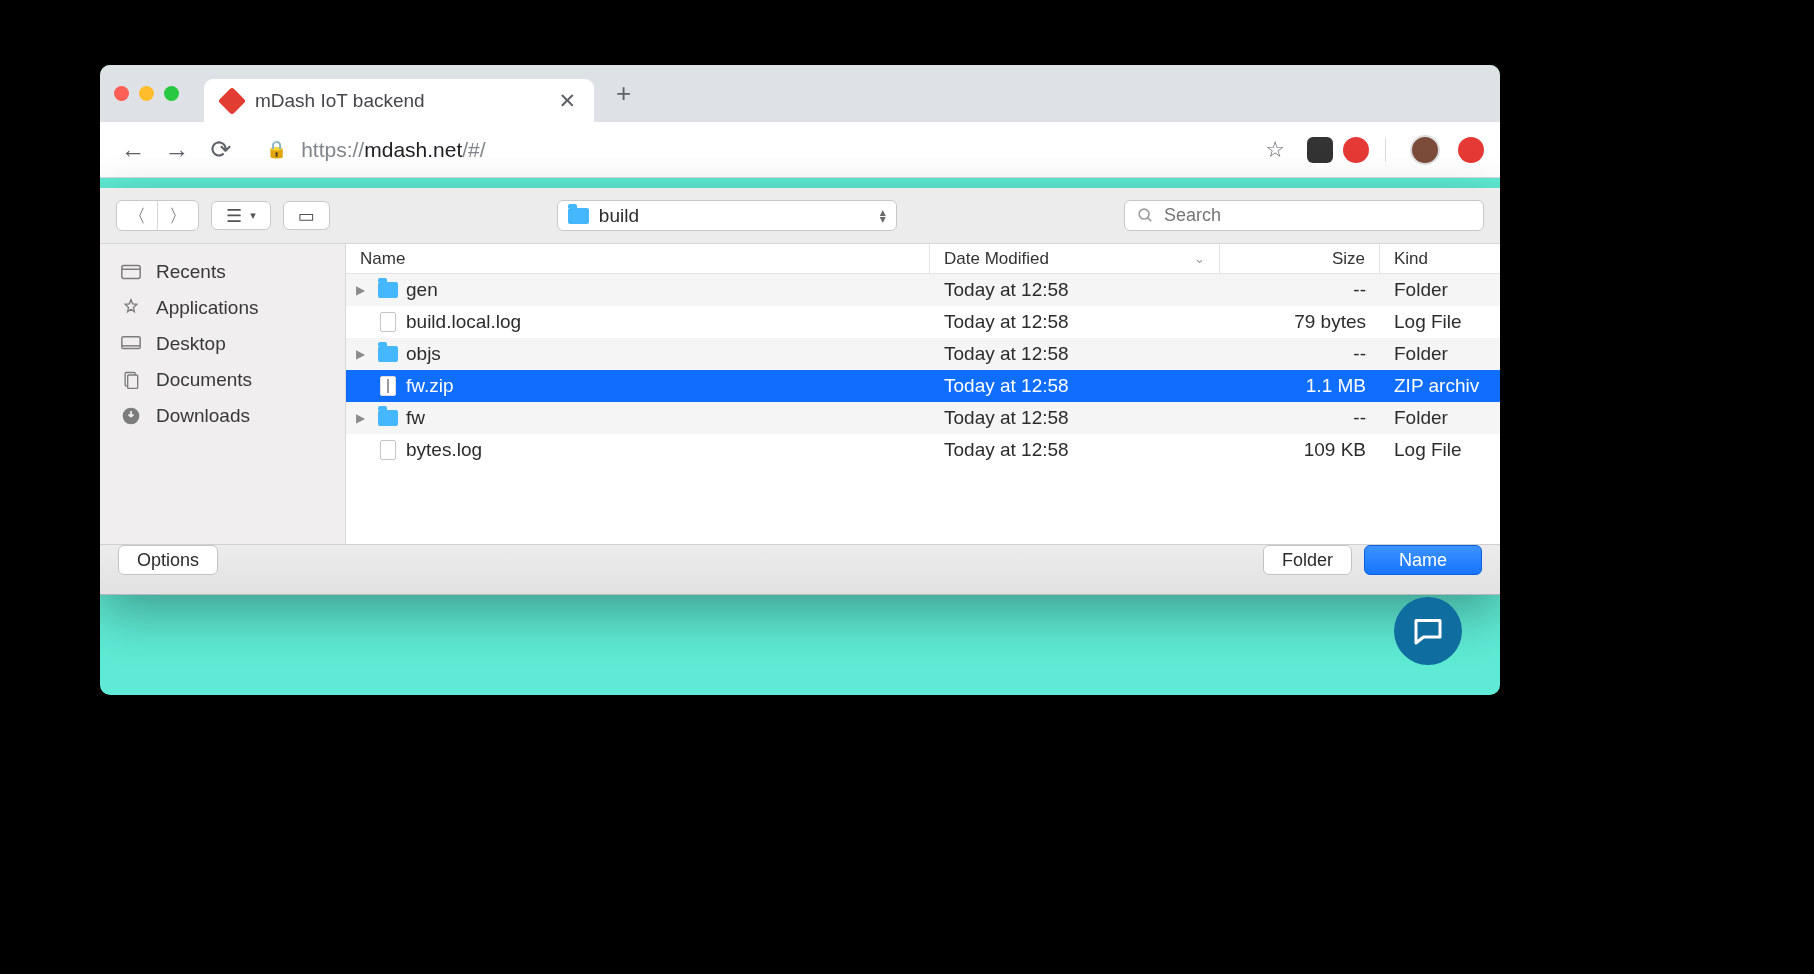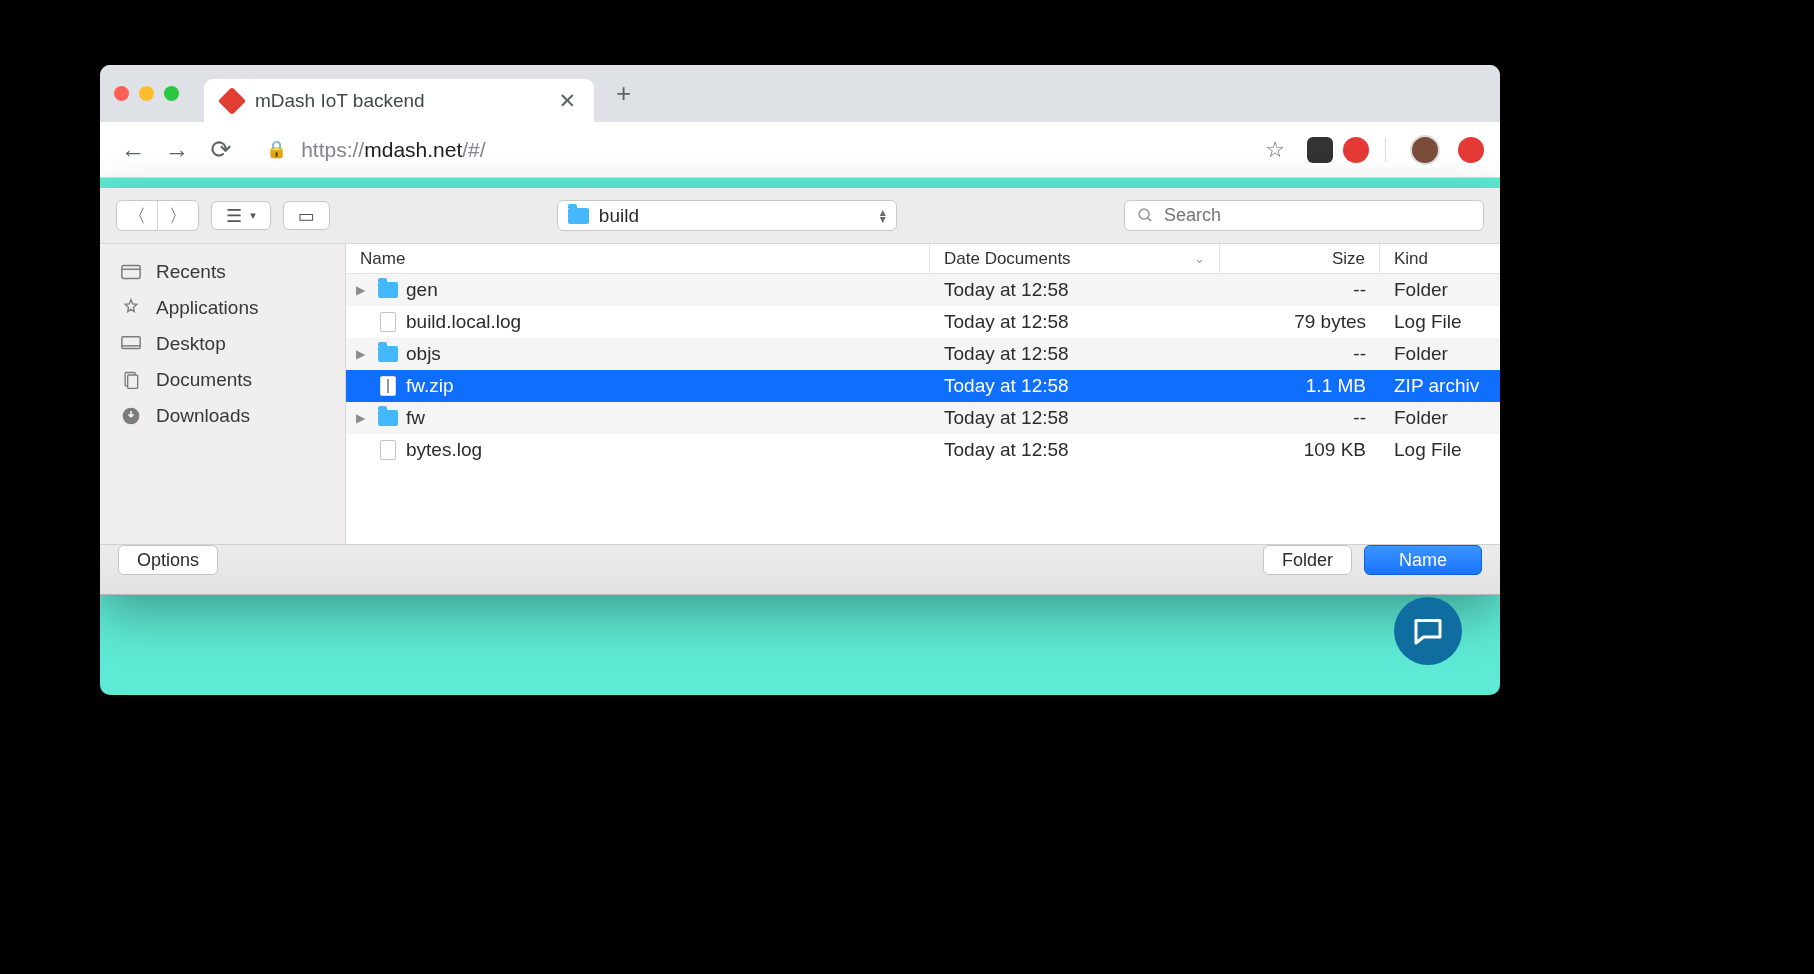--- a/index.html
+++ b/index.html
@@ -401,21 +401,21 @@
               </span>
               <span>Downloads</span>
             </div>
           </div>
       </div>
 
       <div class="file-columns">
         <div class="col-headers">
           <div class="col-name">Name</div>
           <div class="col-date">
-            <span>Date Documents</span>
+            <span>Date Modified</span>
             <span style="color:#9a9a9a;font-size:13px">⌄</span>
           </div>
           <div class="col-size">Size</div>
           <div class="col-kind">Kind</div>
         </div>
         <div class="rows" id="file-rows">
             <div class="row alt">
               <div class="cell-name">
                 <span class="disclosure">▶</span>
                 <span class="file-icon">

